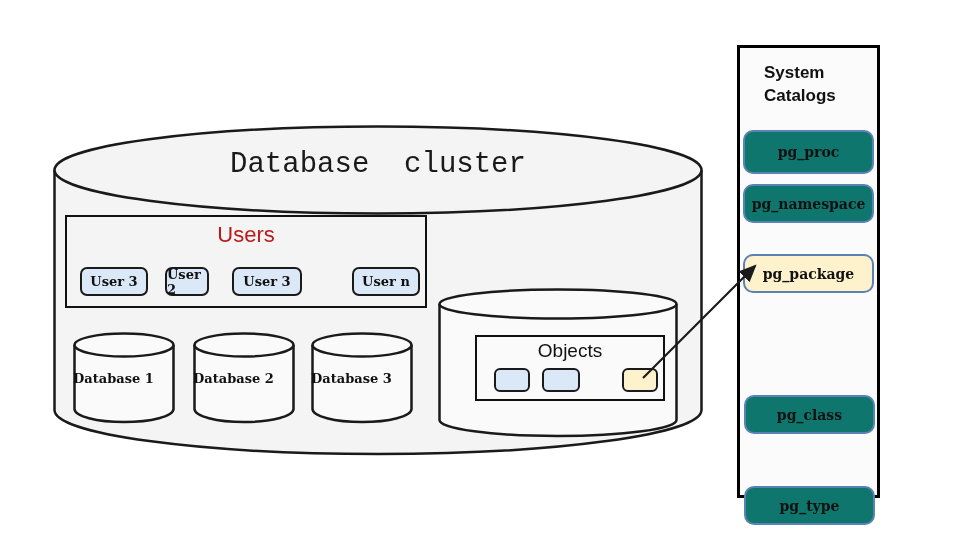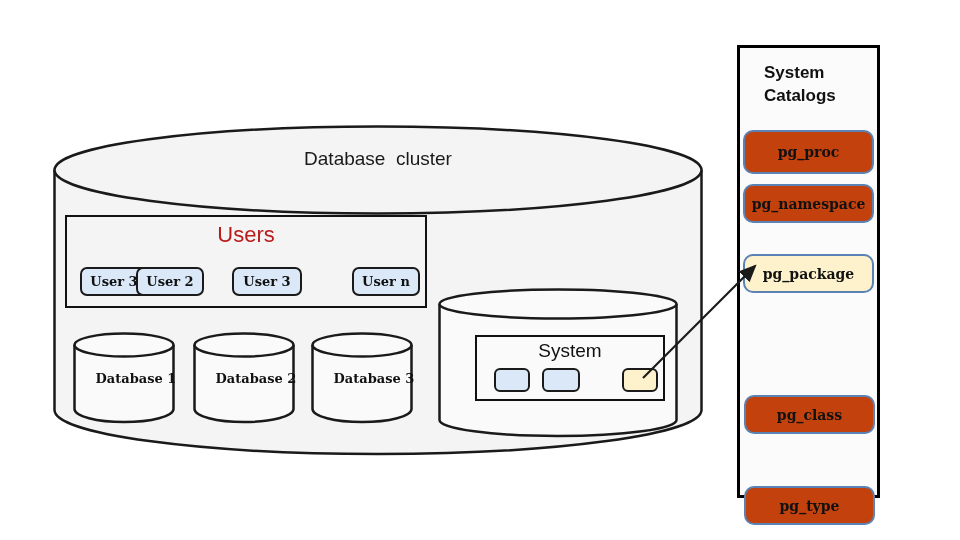--- a/index.html
+++ b/index.html
@@ -5,45 +5,45 @@
   html,body{margin:0;padding:0;background:#fff;}
   .canvas{
     position:relative;width:960px;height:540px;background:#ffffff;overflow:hidden;
     font-family:"Liberation Sans",sans-serif;
   }
   svg{display:block;position:absolute;overflow:visible;}
 
   
   .cluster-label{
     position:absolute;left:53px;top:148px;width:650px;height:44px;
-    text-align:center;font-size:19px;color:#1a1a1a;white-space:pre;
-    font-family:Liberation Sans, sans-serif;
+    text-align:center;font-size:29px;color:#1a1a1a;white-space:pre;
+    font-family:Liberation Mono, monospace;
   }
 
   
   .users-box{
     position:absolute;left:65px;top:215px;width:362px;height:93px;
     border:2px solid #111;box-sizing:border-box;background:transparent;
   }
   .users-title{
     position:absolute;left:0;top:5px;width:100%;text-align:center;
     font-size:22px;color:#b91c1c;
   }
   .user-btn{
     position:absolute;top:50px;height:29px;box-sizing:border-box;
     background:#dbe8f8;border:2px solid #1a1a1a;border-radius:7px;
     font-family:"DejaVu Serif","Liberation Serif",serif;font-weight:bold;
     font-size:13px;color:#111;display:flex;align-items:center;justify-content:center;
   }
-  .u1{left:13px;width:68px;} .u2{left:69px;width:68px;}
+  .u1{left:13px;width:68px;} .u2{left:98px;width:44px;}
   .u3{left:165px;width:70px;} .un{left:285px;width:68px;}
 
   
   .db-label{
-    position:absolute;width:126px;text-align:center;top:371px;
+    position:absolute;width:126px;text-align:left;top:371px;
     font-family:"DejaVu Serif","Liberation Serif",serif;font-weight:bold;
     font-size:13px;color:#111;
   }
   .db1{left:73px;} .db2{left:193px;} .db3{left:311px;}
 
   
   .objects-box{
     position:absolute;left:475px;top:335px;width:190px;height:66px;
     border:2px solid #111;box-sizing:border-box;background:transparent;
   }
@@ -62,21 +62,21 @@
   .catalog-panel{
     position:absolute;left:737px;top:45px;width:143px;height:453px;
     border:3px solid #000;box-sizing:border-box;background:#fbfbfb;
   }
   .catalog-title{
     position:absolute;left:24px;top:14px;width:95px;
     font-size:17px;font-weight:bold;color:#111;line-height:1.35;
   }
   .catalog-item{
     position:absolute;left:3px;width:131px;height:39px;box-sizing:border-box;
-    background:#c2410c;border:2px solid #5b82b5;border-radius:10px;
+    background:#0f766e;border:2px solid #5b82b5;border-radius:10px;
     font-family:"DejaVu Serif","Liberation Serif",serif;font-weight:bold;
     font-size:14px;color:#111;display:flex;align-items:center;justify-content:center;
   }
   .k-proc{top:82px;height:44px;}
   .k-namespace{top:136px;}
   .k-package{top:183px;background:#fdf2cc;margin-top:23px;}
   .k-class{top:347px;left:4px;}
   .k-type{top:394px;left:4px;margin-top:44px;}
 </style>
 </head>
@@ -112,21 +112,21 @@
   </svg>
   <div class="db-label db1">Database 1</div>
   <div class="db-label db2">Database 2</div>
   <div class="db-label db3">Database 3</div>
 
   <svg style="left:438px;top:288px;" width="240" height="149">
     <path d="M1.5,16 L1.5,132 A118.5,16 0 0 0 238.5,132 L238.5,16" fill="#fafafa" stroke="#1a1a1a" stroke-width="2.5"></path>
     <ellipse cx="120" cy="16" rx="118.5" ry="14.5" fill="#fafafa" stroke="#1a1a1a" stroke-width="2.5"></ellipse>
   </svg>
   <div class="objects-box">
-    <div class="objects-title">System</div>
+    <div class="objects-title">Objects</div>
     <div class="obj-chip c1"></div>
     <div class="obj-chip c2"></div>
     <div class="obj-chip c3"></div>
   </div>
 
   <div class="catalog-panel">
     <div class="catalog-title">System Catalogs</div>
     <div class="catalog-item k-proc">pg_proc</div>
     <div class="catalog-item k-namespace">pg_namespace</div>
     <div class="catalog-item k-package">pg_package</div>

